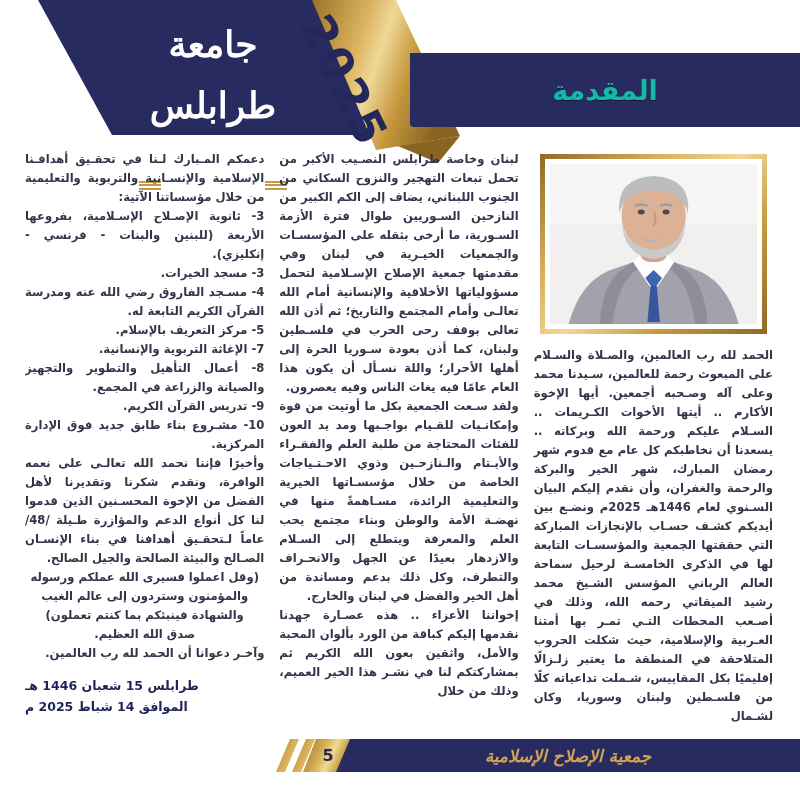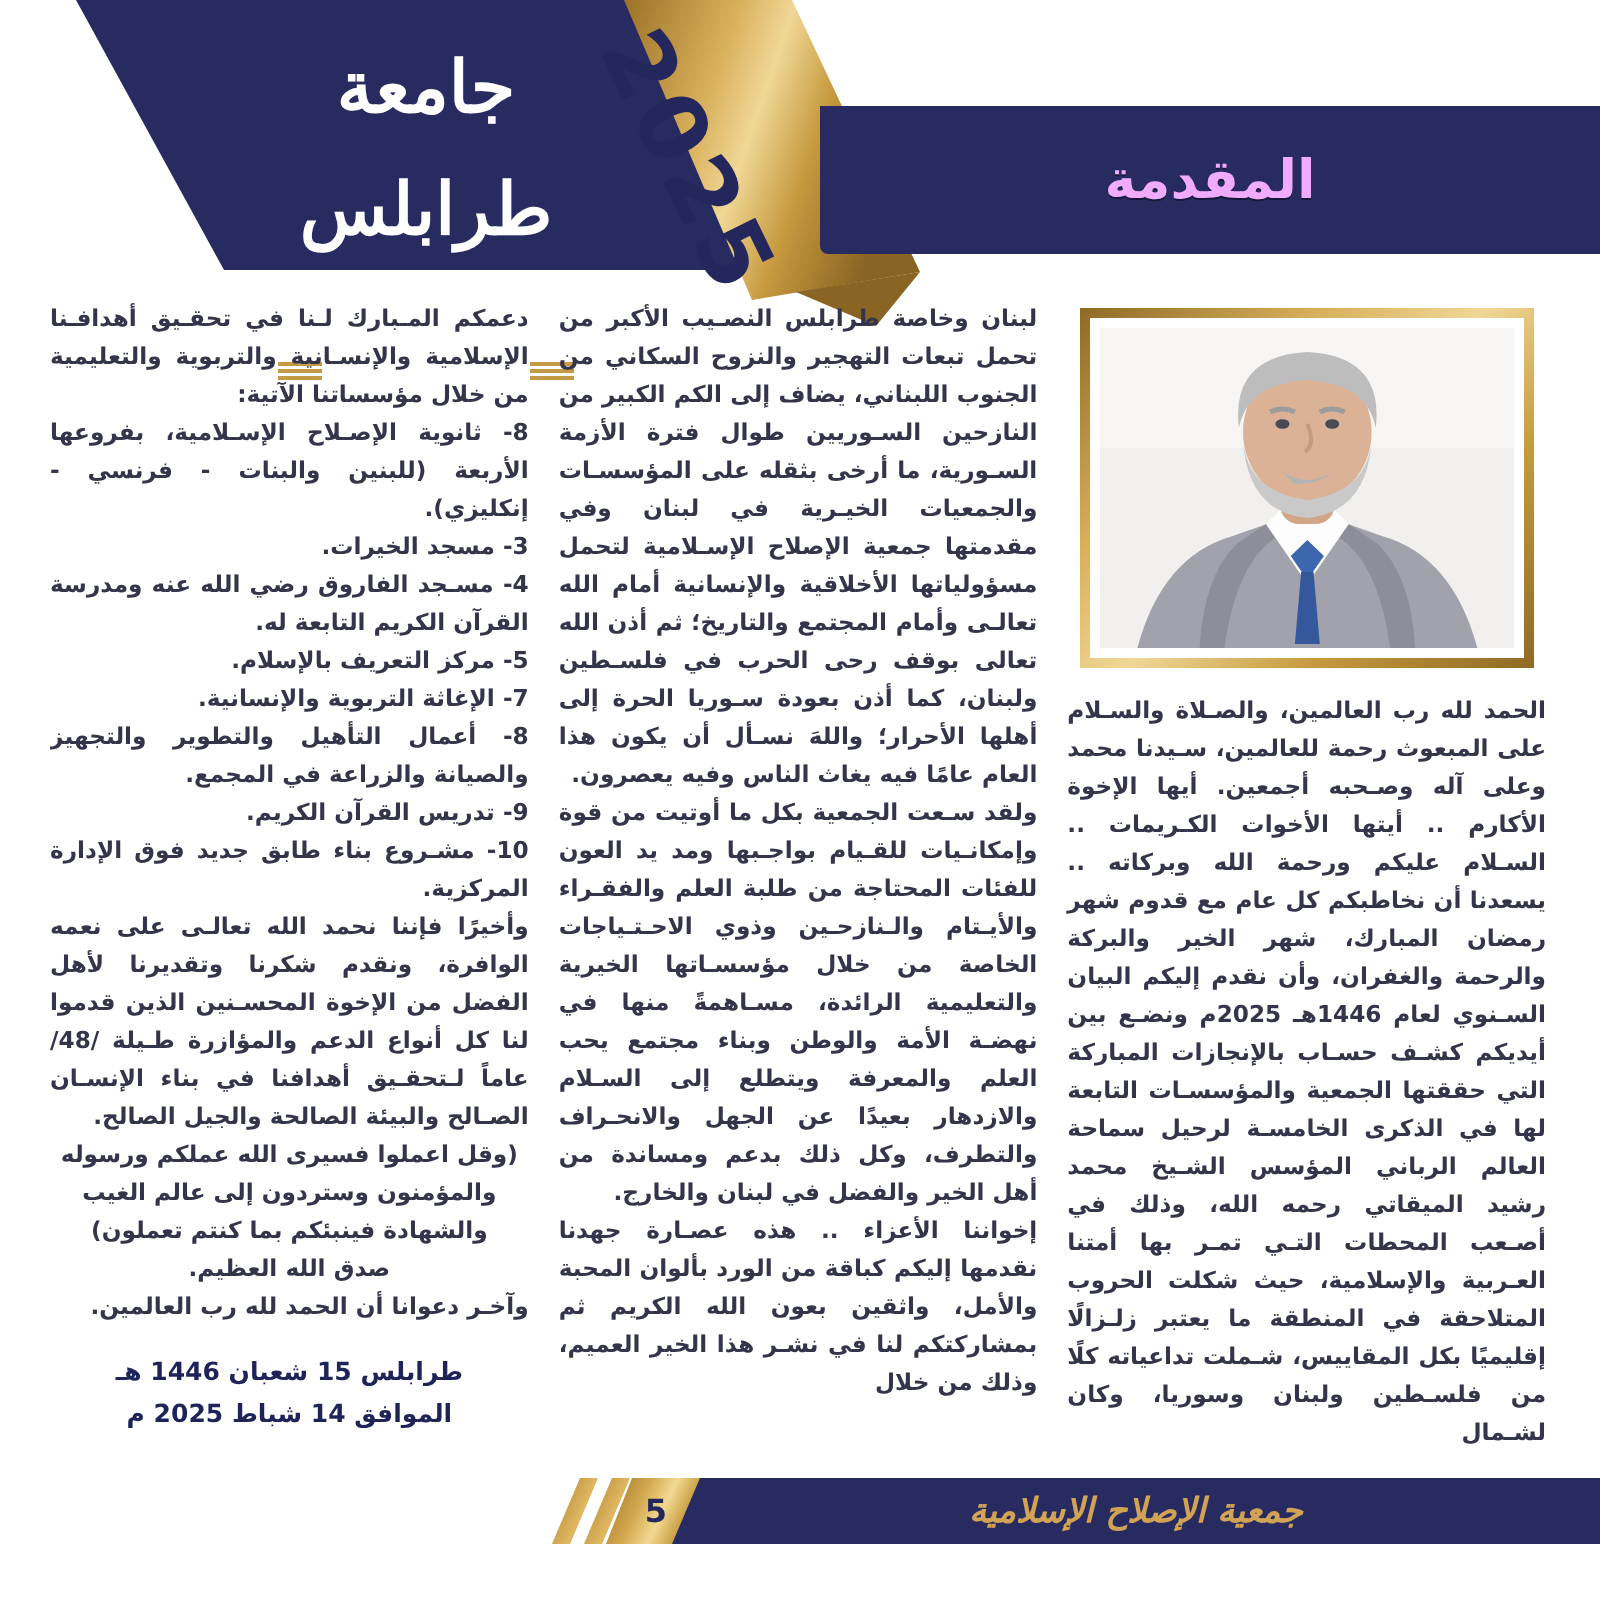--- a/index.html
+++ b/index.html
@@ -15,40 +15,40 @@
   .logo-en{font-size:16.5px;letter-spacing:.5px;margin-top:2px;}
   .logo-leb{display:flex;align-items:center;justify-content:center;gap:0;margin-top:22px;
             font-size:11px;font-weight:bold;letter-spacing:1px;}
   .leb-stripes{width:22px;height:9px;
      background:repeating-linear-gradient(180deg,#c59a44 0 2px,rgba(0,0,0,0) 2px 3.5px);}
   .ribbon-svg{position:absolute;top:0;left:0;pointer-events:none;}
   .ribbon-year{position:absolute;top:6px;left:338px;color:#23275b;font-size:46px;font-weight:bold;
                letter-spacing:3px;transform:rotate(64deg);transform-origin:0 0;}
   .hdr-right{position:absolute;top:53px;left:410px;right:0;height:74px;background:#272b60;
              display:flex;align-items:center;justify-content:center;border-radius:0 0 0 4px;}
-  .hdr-title{color:#f0abfc;font-size:27px;font-weight:bold;letter-spacing:1px;
+  .hdr-title{color:#14b8a6;font-size:27px;font-weight:bold;letter-spacing:1px;
              text-shadow:0 1px 0 rgba(0,0,0,.4);}
 
   
   .body{position:absolute;top:150px;left:25px;right:27px;height:588px;direction:rtl;
         display:flex;gap:15px;color:#34354a;font-size:11.6px;line-height:1.64;
         text-align:justify;font-weight:bold;overflow:hidden;}
   .col{flex:1;min-width:0;}
   .col p{margin:0;}
   .gap{margin-top:14px;}
 
   .photo-frame{margin:4px 6px 12px;height:170px;padding:5px;
      background:linear-gradient(135deg,#8f6a25,#d9b05c 30%,#f0d796 50%,#c79a3f 72%,#8f6a25);}
   .photo-inner{background:#fff;padding:5px;height:100%;box-sizing:border-box;}
   .photo-inner svg{display:block;width:100%;height:100%;}
 
   .list{margin:0;padding:0;list-style:none;}
   .quote{text-align:center;}
   .center{text-align:center;}
-  .sig{ text-align:center;margin-top:12px;}
+  .sig{ text-align:left;margin-top:12px;}
   .sig-dates{color:#1e2458;font-size:12.5px;line-height:1.7;}
 
   
   .footer-band{position:absolute;left:336px;right:0;top:739px;height:33px;background:#272b60;
                clip-path:polygon(14px 0,100% 0,100% 100%,0 100%);
                display:flex;align-items:center;justify-content:center;}
   .footer-callig{color:#d2a355;font-size:17px;font-weight:bold;font-style:italic;
                  font-family:"DejaVu Serif",serif;}
   .page-badge{position:absolute;left:303px;top:739px;width:50px;height:33px;
      background:linear-gradient(115deg,#9c7227,#d3a94f 35%,#f2d992 55%,#c79a3f 75%,#8f6a25);
@@ -128,21 +128,21 @@
 
     <div class="col">
       <p>لبنان وخاصة طرابلس النصـيب الأكبر من تحمل تبعات التهجير والنزوح السكاني من الجنوب اللبناني، يضاف إلى الكم الكبير من النازحين السـوريين طوال فترة الأزمة السـورية، ما أرخى بثقله على المؤسسـات والجمعيات الخيـرية في لبنان وفي مقدمتها جمعية الإصلاح الإسـلامية لتحمل مسؤولياتها الأخلاقية والإنسانية أمام الله تعالـى وأمام المجتمع والتاريخ؛ ثم أذن الله تعالى بوقف رحى الحرب في فلسـطين ولبنان، كما أذن بعودة سـوريا الحرة إلى أهلها الأحرار؛ واللهَ نسـأل أن يكون هذا العام عامًا فيه يغاث الناس وفيه يعصرون.</p>
       <p class="gap">ولقد سـعت الجمعية بكل ما أوتيت من قوة وإمكانـيات للقـيام بواجـبها ومد يد العون للفئات المحتاجة من طلبة العلم والفقـراء والأيـتام والـنازحـين وذوي الاحـتـياجات الخاصة من خلال مؤسسـاتها الخيرية والتعليمية الرائدة، مسـاهمةً منها في نهضـة الأمة والوطن وبناء مجتمع يحب العلم والمعرفة ويتطلع إلى السـلام والازدهار بعيدًا عن الجهل والانحـراف والتطرف، وكل ذلك بدعم ومساندة من أهل الخير والفضل في لبنان والخارج.</p>
       <p class="gap">إخواننا الأعزاء .. هذه عصـارة جهدنا نقدمها إليكم كباقة من الورد بألوان المحبة والأمل، واثقين بعون الله الكريم ثم بمشاركتكم لنا في نشـر هذا الخير العميم، وذلك من خلال</p>
     </div>
 
     <div class="col">
       <p>دعمكم المـبارك لـنا في تحقـيق أهدافـنا الإسلامية والإنسـانية والتربوية والتعليمية من خلال مؤسساتنا الآتية:</p>
       <ul class="list">
-        <li>8- ثانوية الإصـلاح الإسـلامية، بفروعها الأربعة (للبنين والبنات - فرنسي - إنكليزي).</li>
+        <li>3- ثانوية الإصـلاح الإسـلامية، بفروعها الأربعة (للبنين والبنات - فرنسي - إنكليزي).</li>
         <li>3- مسجد الخيرات.</li>
         <li>4- مسـجد الفاروق رضي الله عنه ومدرسة القرآن الكريم التابعة له.</li>
         <li>5- مركز التعريف بالإسلام.</li>
         <li>7- الإغاثة التربوية والإنسانية.</li>
         <li>8- أعمال التأهيل والتطوير والتجهيز والصيانة والزراعة في المجمع.</li>
         <li>9- تدريس القرآن الكريم.</li>
         <li>10- مشـروع بناء طابق جديد فوق الإدارة المركزية.</li>
       </ul>
       <p class="gap">وأخيرًا فإننا نحمد الله تعالـى على نعمه الوافرة، ونقدم شكرنا وتقديرنا لأهل الفضل من الإخوة المحسـنين الذين قدموا لنا كل أنواع الدعم والمؤازرة طـيلة /48/ عاماً لـتحقـيق أهدافنا في بناء الإنسـان الصـالح والبيئة الصالحة والجيل الصالح.</p>
       <p class="quote">(وقل اعملوا فسيرى الله عملكم ورسوله والمؤمنون وستردون إلى عالم الغيب والشهادة فينبئكم بما كنتم تعملون)</p>

